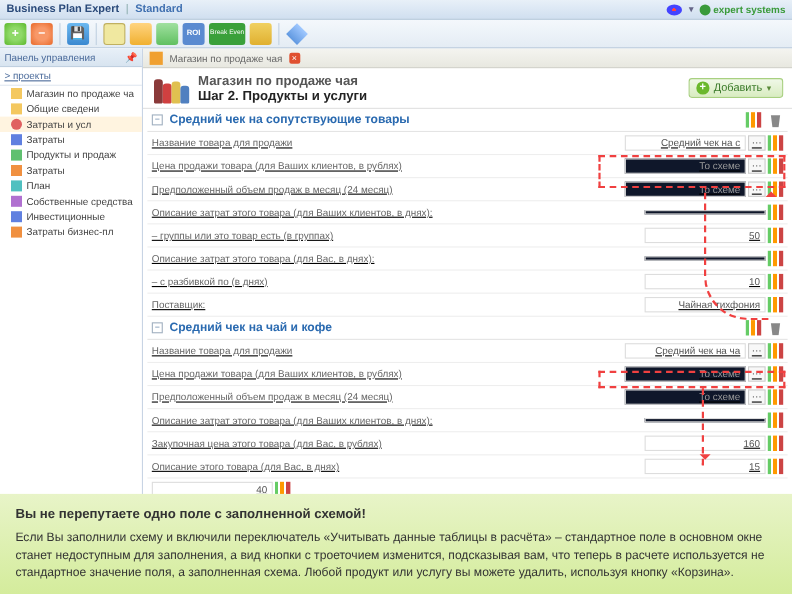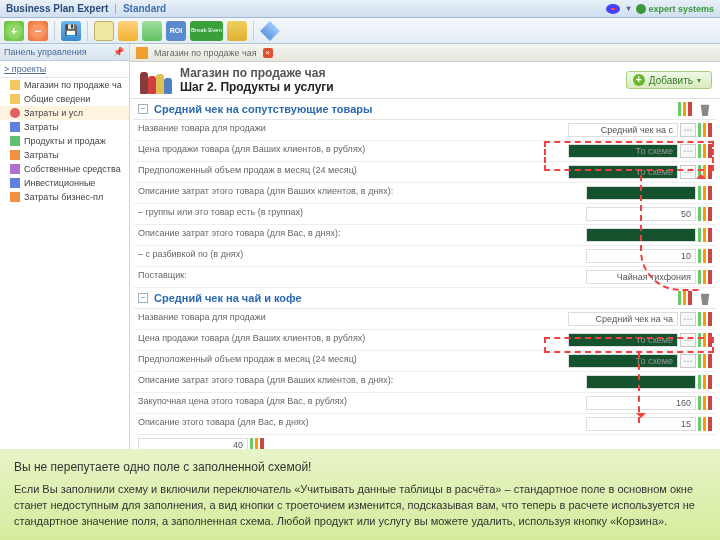--- a/index.html
+++ b/index.html
@@ -55,36 +55,36 @@
 .add-btn { margin-left:auto; background:linear-gradient(#f0f8e8,#d8ecc0); border:1px solid #a8d080; border-radius:3px; padding:2px 10px 2px 6px; font-size:10px; color:#3a7a2a; display:flex; align-items:center; gap:4px; cursor:pointer; }
 .add-btn::before { content:"+"; width:12px; height:12px; background:#6ab82c; color:#fff; border-radius:50%; text-align:center; line-height:12px; font-weight:bold; }
 .add-btn::after { content:"▾"; font-size:8px; color:#5a8a3a; }
 .form-area { flex:1; overflow-y:auto; padding:0 4px; position:relative; }
 .section-hdr { display:flex; align-items:center; padding:3px 4px; gap:6px; border-bottom:1px solid #e4e4e4; }
 .sec-toggle { width:10px; height:10px; border:1px solid #a0b0c0; color:#5a7aa0; font-size:8px; text-align:center; line-height:8px; }
 .sec-title { font-size:11px; color:#2a6ab0; font-weight:bold; flex:1; }
 .sec-ctrl { width:14px; height:14px; cursor:pointer; }
 .sec-bars { background:linear-gradient(90deg,#6c6 3px,#fff 3px 5px,#f90 5px 8px,#fff 8px 10px,#c44 10px); }
 .sec-trash { background:#888; clip-path:polygon(20% 20%,80% 20%,70% 100%,30% 100%); }
-.row { display:flex; padding:3px 4px; border-bottom:1px solid #eee; font-size:9px; }
+.row { display:flex; align-items:center; padding:3px 4px; border-bottom:1px solid #eee; font-size:9px;text-decoration:underline; }
 .row-label { flex:1; color:#666; }
 .row-value { width:110px; text-align:right; border:1px solid #ddd; padding:1px 4px; background:#fff; color:#555; font-size:9px; white-space:nowrap; overflow:hidden; }
-.row-value.gray { background:#14532d; color:#999; }
+.row-value.gray { background:#0f172a; color:#999; }
 .row-dots { width:16px; height:14px; border:1px solid #ccc; margin-left:2px; background:#f8f8f8; color:#666; font-size:9px; text-align:center; line-height:12px; cursor:pointer; }
 .row-mini { width:14px; height:14px; margin-left:2px; cursor:pointer; }
 .dashed-box { position:absolute; border:2px dashed #f04040; pointer-events:none; z-index:5; }
 .dash1 { right:6px; top:42px; width:170px; height:30px; }
 .arrow-dash { position:absolute; border-left:2px dashed #f04040; border-bottom:2px dashed #f04040; z-index:4; }
 .arr1 { right:20px; top:72px; width:60px; height:120px; border-bottom-left-radius:40px; }
 .arr1::after { content:""; position:absolute; right:-6px; top:-2px; border:5px solid transparent; border-bottom-color:#f04040; }
 .dash2 { right:6px; top:238px; width:170px; height:16px; }
 .arr2 { right:80px; top:254px; width:2px; height:70px; }
 .arr2::after { content:""; position:absolute; left:-4px; bottom:-2px; border:5px solid transparent; border-top-color:#f04040; }
 .note { position:absolute; left:0; right:0; bottom:0; background:linear-gradient(#e8f4c8,#d4ec9c); padding:10px 14px; font-size:11px; color:#333; line-height:1.45; }
-.note-title { font-weight:normal; margin-bottom:6px; font-size:12px; }
+.note-title { font-weight:bold; margin-bottom:6px; font-size:12px; }
 </style>
 </head>
 <body>
 
 <div class="titlebar">
   <div class="titlebar-left">
     <span>Business Plan Expert</span>
     <span class="tb-sep">|</span>
     <span class="tb-std">Standard</span>
   </div>
@@ -142,20 +142,24 @@
         </div>
         <div class="side-item">
           <span class="si-icon si-green"></span>
           <span>Продукты и продаж</span>
         </div>
         <div class="side-item">
           <span class="si-icon si-orange"></span>
           <span>Затраты</span>
         </div>
         <div class="side-item">
+          <span class="si-icon si-cyan"></span>
+          <span>План</span>
+        </div>
+        <div class="side-item">
           <span class="si-icon si-purple"></span>
           <span>Собственные средства</span>
         </div>
         <div class="side-item">
           <span class="si-icon si-blue"></span>
           <span>Инвестиционные</span>
         </div>
         <div class="side-item">
           <span class="si-icon si-orange"></span>
           <span>Затраты бизнес-пл</span>

